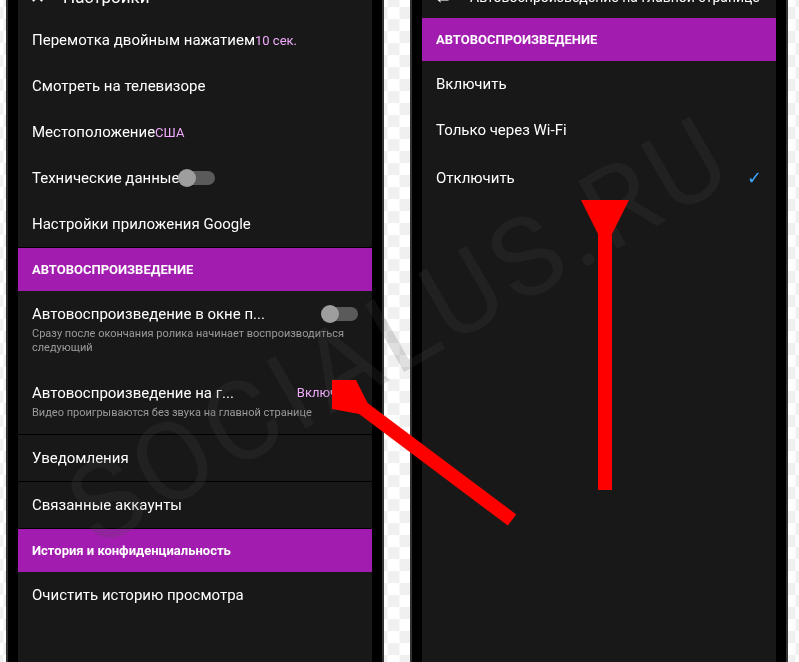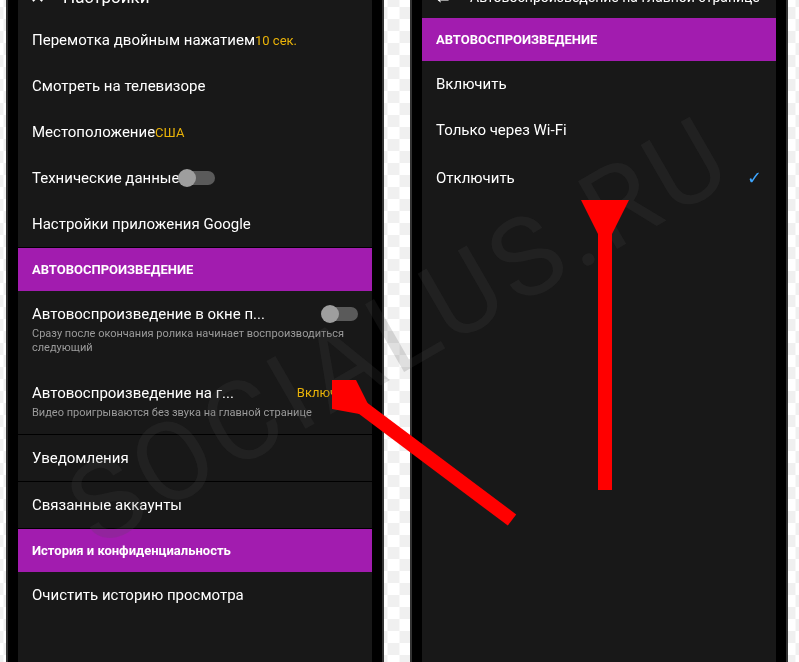--- a/index.html
+++ b/index.html
@@ -49,21 +49,21 @@
   background: #181818;
 }
 .row {
   display: flex;
   align-items: center;
   justify-content: flex-start;
   padding: 14px 14px;
   background: #181818;
 }
 .row .label { color: #fff; font-size: 15px; font-weight: 400; }
-.row .value { color: #eab308; font-size: 13px; }
+.row .value { color: #f0abfc; font-size: 13px; }
 .row .descr { color: #9b9b9b; font-size: 11px; margin-top: 4px; line-height: 1.3; }
 .row-col { flex-direction: column; align-items: flex-start; }
 .row-col .top { display: flex; justify-content: space-between; width: 100%; align-items: center; }
 .section-header { color: #fff; font-size: 13px; font-weight: 700; padding: 14px; background: #a21caf; }
 .divider { height: 1px; background: #000; }
 .toggle {
   width: 36px;
   height: 14px;
   background: #5a5a5a;
   border-radius: 10px;

